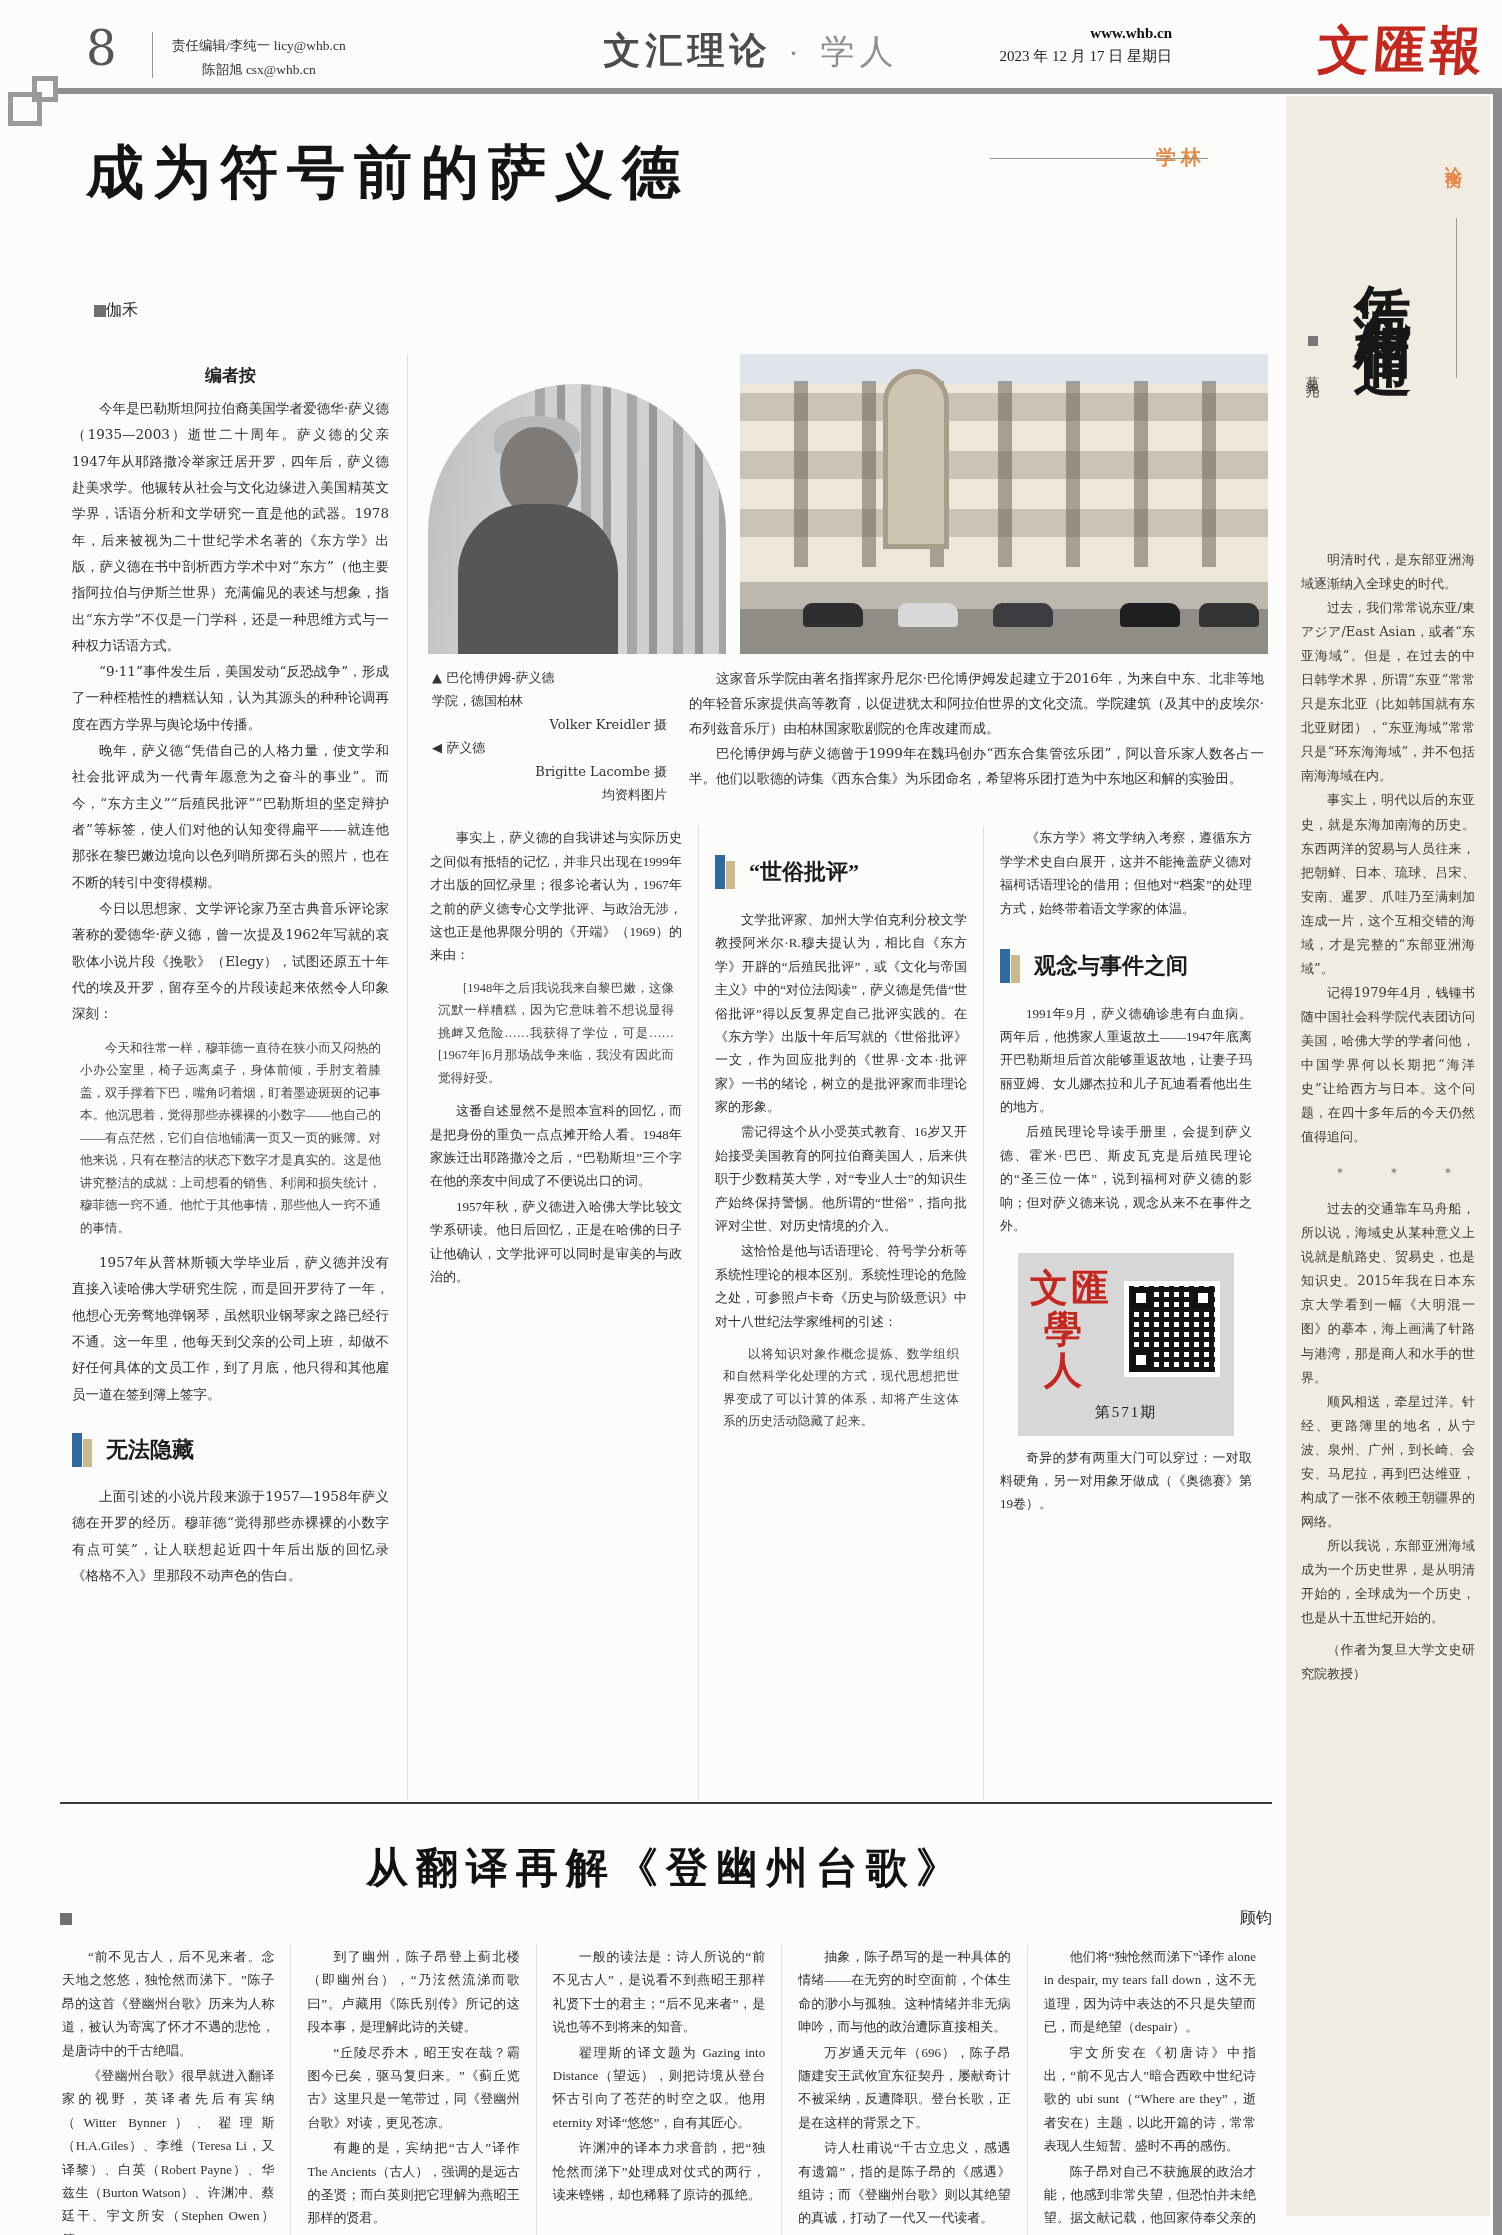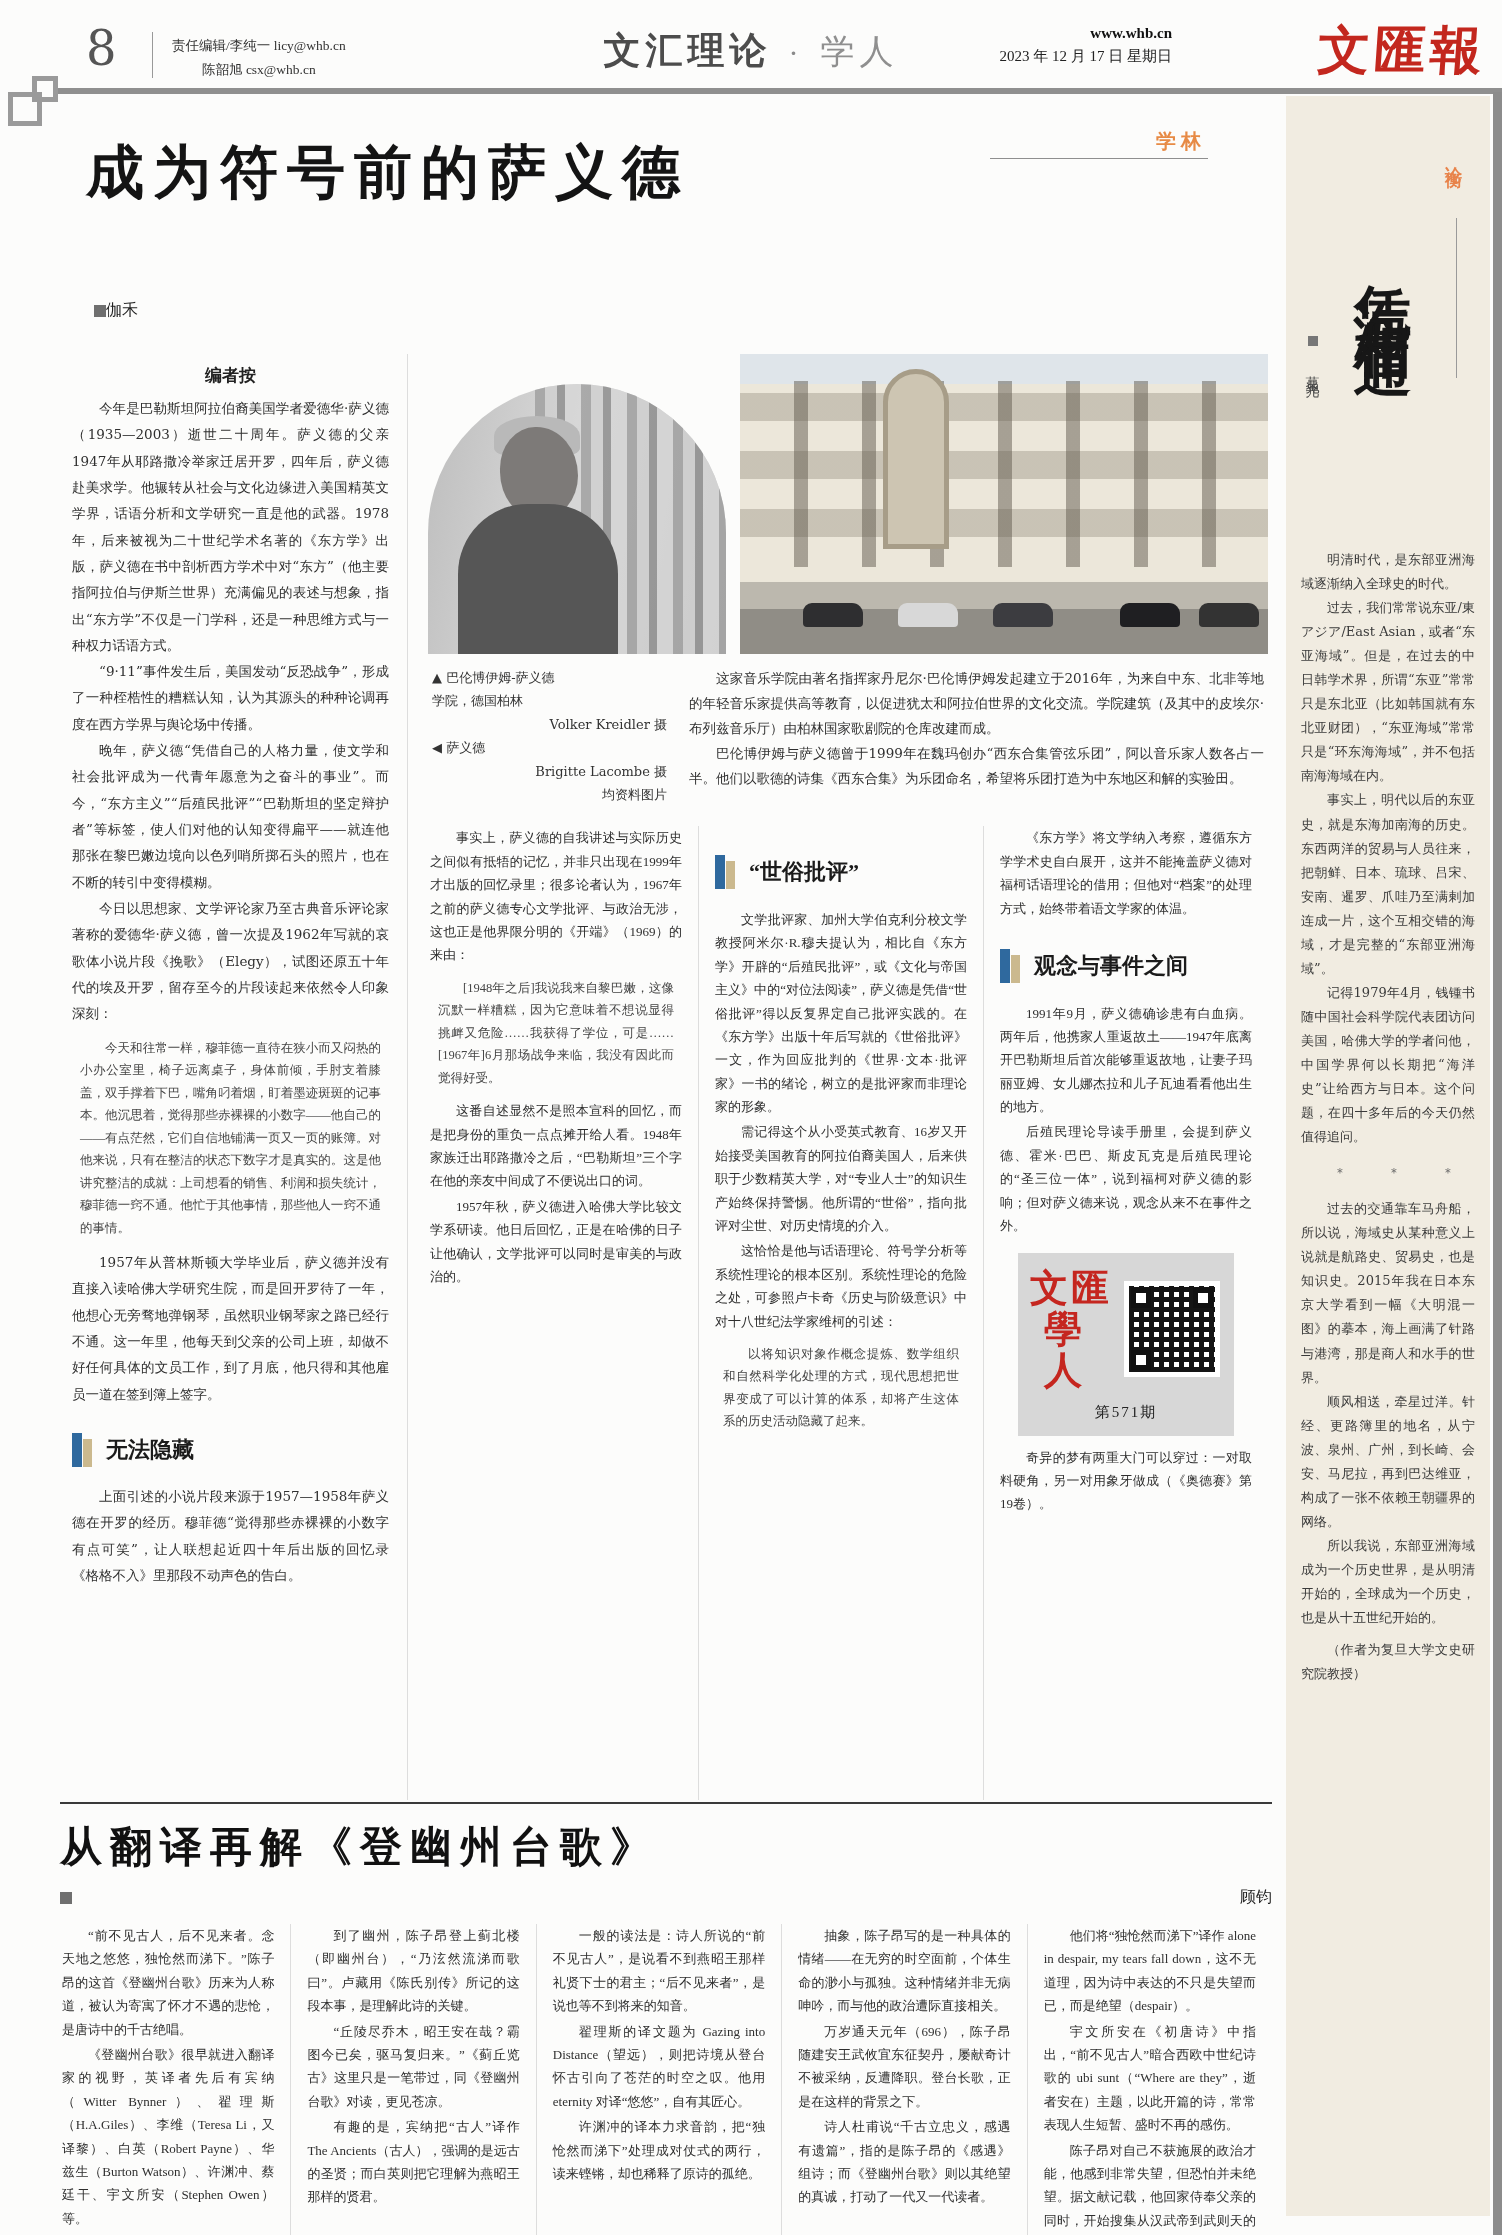--- a/index.html
+++ b/index.html
@@ -20,21 +20,21 @@
   .web .w2{font-size:15px;color:#222}
   .masthead{position:absolute;right:16px;top:16px;font-size:52px;color:#c3271e;font-weight:bold;
             font-family:"DejaVu Serif",serif;letter-spacing:4px;transform:skewX(-4deg)}
   .top-rule{position:absolute;left:58px;top:88px;width:1444px;height:6px;background:#8f8f8f}
   .corner{position:absolute;left:8px;top:76px;width:64px;height:64px}
   .corner .sq1{position:absolute;left:0;top:16px;width:34px;height:34px;border:5px solid #9a9a9a}
   .corner .sq2{position:absolute;left:24px;top:0;width:26px;height:26px;border:5px solid #9a9a9a}
   .edge-bar{position:absolute;right:0;top:92px;width:9px;height:2143px;background:#8c8c8c}
   
   .main{position:absolute;left:60px;top:100px;width:1212px;height:1700px}
-  .xuelin{position:absolute;right:66px;top:28px;color:#e78a45;font-size:20px;letter-spacing:5px;
+  .xuelin{position:absolute;right:66px;top:44px;color:#e78a45;font-size:20px;letter-spacing:5px;
           font-weight:bold;font-family:"DejaVu Sans",sans-serif}
   .xuelin-line{position:absolute;right:64px;top:58px;width:218px;height:1px;background:#8f8f8f}
   .headline{position:absolute;left:26px;top:34px;font-size:58px;font-weight:800;letter-spacing:9px;
             color:#141414;font-family:"DejaVu Sans","Liberation Sans",sans-serif}
   .byline{position:absolute;left:34px;top:200px;display:flex;align-items:center;font-size:16px;color:#222;
           font-family:"DejaVu Serif",serif}
   .sq{width:12px;height:12px;background:#6f6f6f;flex:0 0 auto}
   .grid{position:absolute;left:12px;top:254px;right:4px;bottom:0;display:flex;gap:20px}
   .left-rail{width:336px;border-right:1px solid #ddd;padding-right:18px}
   .note-title{text-align:center;font-weight:bold;font-size:17px;margin:10px 0 8px;
@@ -90,21 +90,21 @@
   .brand-text .l2{padding-left:14px;display:block}
   .qr{width:96px;height:96px;background:#fff;border:5px solid #fff;position:relative;
       background-image:repeating-linear-gradient(0deg,#151515 0 5px,transparent 5px 10px),
                        repeating-linear-gradient(90deg,#151515 0 5px,#fff 5px 10px)}
   .qr .eye{position:absolute;width:20px;height:20px;border:5px solid #111;background:#fff}
   .qr .e1{left:2px;top:2px}.qr .e2{right:2px;top:2px}.qr .e3{left:2px;bottom:2px}
   .issue{grid-column:1/3;text-align:center;font-size:15px;color:#222;letter-spacing:2px}
   
   .bottom{position:absolute;left:60px;top:1802px;width:1212px;height:426px}
   .b-rule{height:2px;background:#3a3a3a}
-  .b-headline{text-align:left;font-size:42px;letter-spacing:8px;margin:15px 0 12px;font-weight:600;color:#111}
+  .b-headline{text-align:center;font-size:42px;letter-spacing:8px;margin:36px 0 12px;font-weight:600;color:#111}
   .b-byline{display:flex;justify-content:space-between;align-items:center;gap:12px;font-size:16px;
             font-family:"DejaVu Serif",serif;color:#222}
   .b-cols{display:flex;margin-top:16px}
   
   .sidebar{position:absolute;left:1286px;top:96px;width:204px;height:2120px;background:#f1ece1}
   .lunheng{position:absolute;right:24px;top:56px;writing-mode:vertical-rl;color:#e8834a;font-weight:bold;
            font-size:17px;letter-spacing:5px;font-family:"DejaVu Sans",sans-serif}
   .lh-line{position:absolute;right:33px;top:122px;width:1px;height:160px;background:#9a9a9a}
   .sb-title{position:absolute;left:58px;top:142px;writing-mode:vertical-rl;font-size:58px;font-weight:bold;
             letter-spacing:18px;color:#171717;font-family:"DejaVu Serif",serif}

